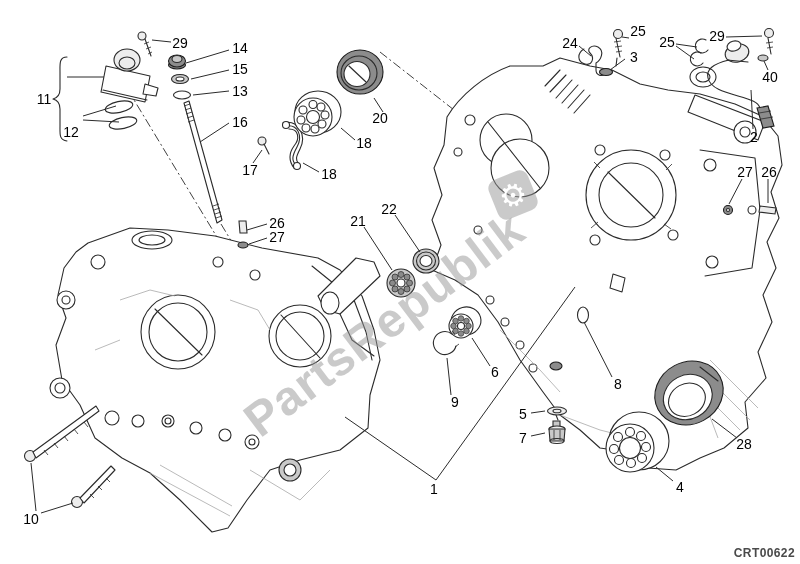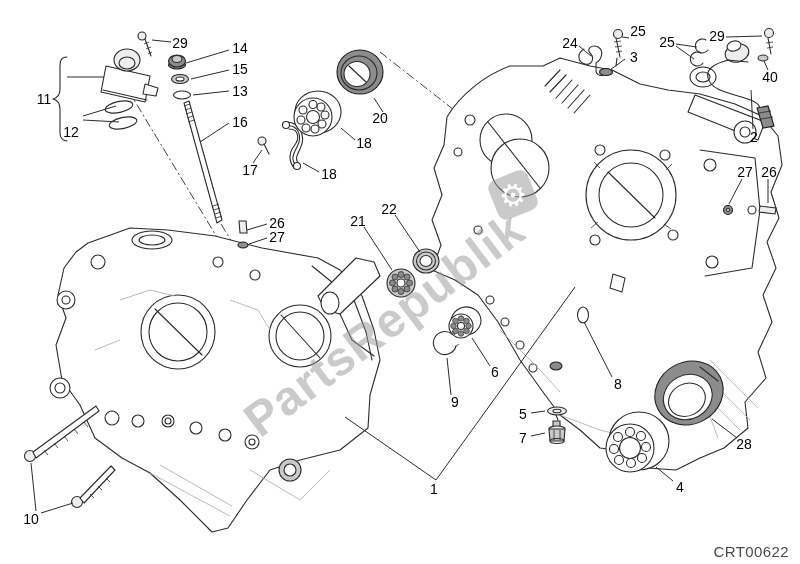--- a/index.html
+++ b/index.html
@@ -17,21 +17,21 @@
   .tick{fill:none;stroke:#2b2b2b;stroke-width:.8}
   .lbl{position:absolute;transform:translate(-50%,-50%);font-size:14px;color:#000000;
        white-space:nowrap;z-index:30}
   .watermark{position:absolute;left:250px;top:398px;transform-origin:0 50%;
        transform:rotate(-37deg);font-weight:bold;font-size:48px;letter-spacing:1px;
        color:rgba(150,150,150,.5);z-index:20;pointer-events:none}
   .gearbox{position:absolute;left:492px;top:174px;width:42px;height:42px;
        background:rgba(150,150,150,.5);border-radius:9px;transform:rotate(-22deg);
        display:flex;align-items:center;justify-content:center;font-size:31px;
        color:#fff;z-index:21;pointer-events:none}
-  .code{position:absolute;right:11px;bottom:4px;font-weight:normal;font-size:15px;
+  .code{position:absolute;right:5px;bottom:4px;font-weight:bold;font-size:12px;
        letter-spacing:.4px;color:#4a4a4a;z-index:30}
 </style>
 </head>
 <body>
 
 <div id="stage">
 <svg width="800" height="564" viewBox="0 0 800 564">
 
   <g>
     <path class="dash" d="M128 90 L232 262"></path>

